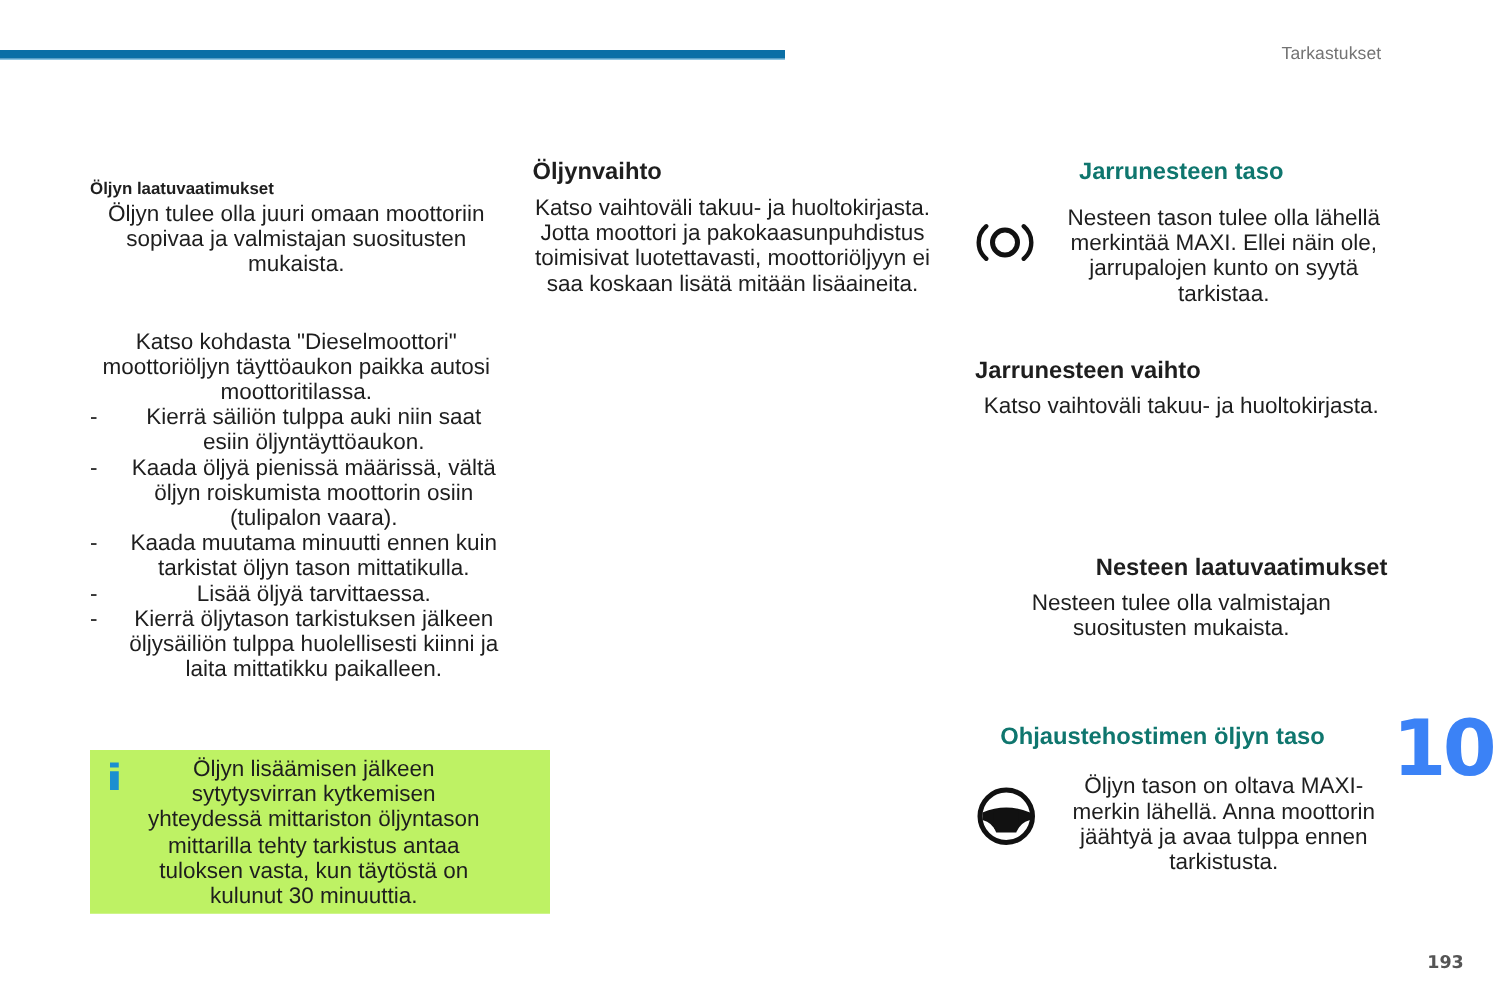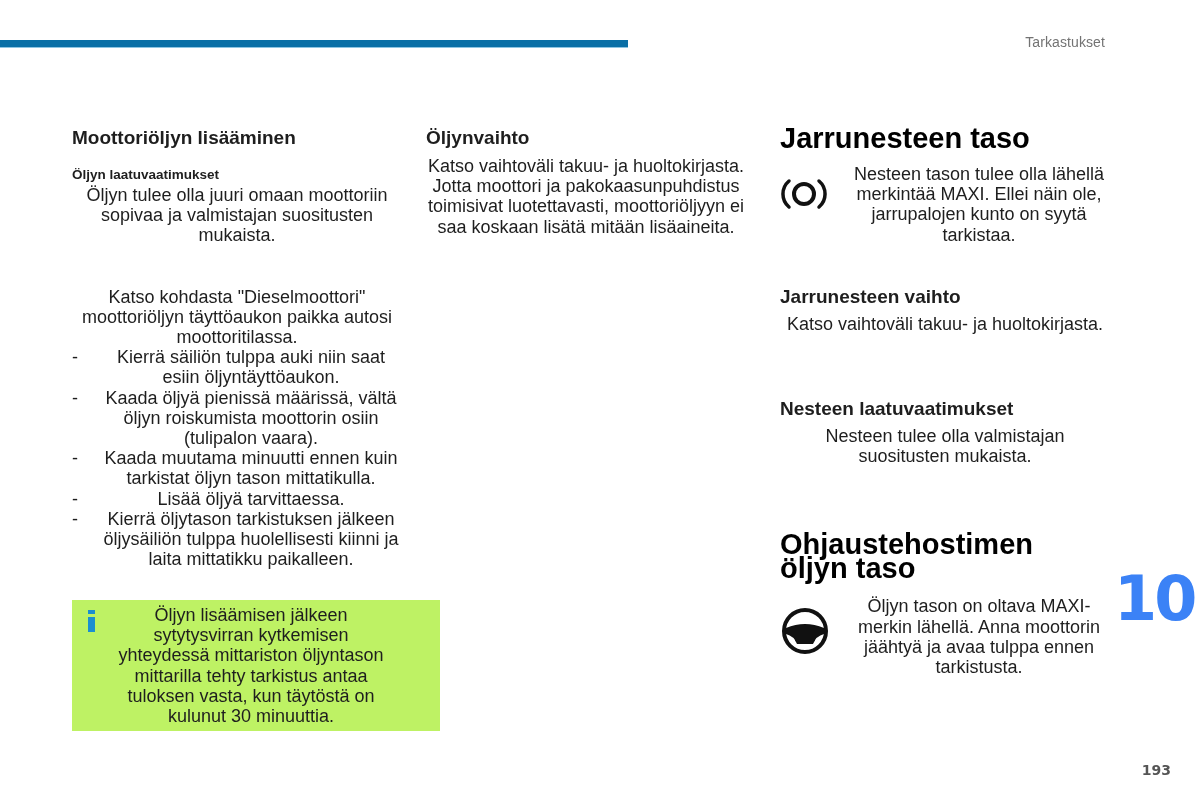--- a/index.html
+++ b/index.html
@@ -22,21 +22,21 @@
     }
     .col { position: absolute; }
     .col1 { left: 72px; top: 126px; width: 330px; }
     .col2 { left: 426px; top: 126px; width: 320px; }
     .col3 { left: 780px; top: 126px; width: 330px; }
 
     h2.sec {
       margin: 0; font-size: 19px; font-weight: bold; color: #1e1e1e; line-height: 24px;
     }
     h2.big {
-      margin: 0; font-size: 29px; font-weight: bold; color: #000000; line-height: 24px;
+      margin: 0; font-size: 19px; font-weight: bold; color: #0f766e; line-height: 24px; text-align: center;
     }
     h3.sub {
       margin: 0; font-size: 13.5px; font-weight: bold; line-height: 20px;
     }
     p, li { font-size: 18px; line-height: 20.2px; margin: 0; text-align: center; }
 
     .list { list-style: none; padding: 0; margin: 0; }
     .list li { position: relative; padding-left: 28px; }
     .list li .dash { position: absolute; left: 0; top: 0; }
 
@@ -66,21 +66,20 @@
       font-family: "DejaVu Sans", sans-serif;
     }
   </style>
 </head>
 <body>
 
 <div class="top-bar"></div>
 <div class="chapter-label">Tarkastukset</div>
 
 <div class="col col1">
-  <h2 class="sec">Moottoriöljyn lisääminen</h2>
   <h3 class="sub" style="margin-top:15px;">Öljyn laatuvaatimukset</h3>
   <p>Öljyn tulee olla juuri omaan moottoriin sopivaa ja valmistajan suositusten mukaista.</p>
   <p style="margin-top:41px;">Katso kohdasta "Dieselmoottori" moottoriöljyn täyttöaukon paikka autosi moottoritilassa.</p>
   <ul class="list">
     <li><span class="dash">-</span><span>Kierrä säiliön tulppa auki niin saat esiin öljyntäyttöaukon.</span></li>
     <li><span class="dash">-</span><span>Kaada öljyä pienissä määrissä, vältä öljyn roiskumista moottorin osiin (tulipalon vaara).</span></li>
     <li><span class="dash">-</span><span>Kaada muutama minuutti ennen kuin tarkistat öljyn tason mittatikulla.</span></li>
     <li><span class="dash">-</span><span>Lisää öljyä tarvittaessa.</span></li>
     <li><span class="dash">-</span><span>Kierrä öljytason tarkistuksen jälkeen öljysäiliön tulppa huolellisesti kiinni ja laita mittatikku paikalleen.</span></li>
   </ul>
@@ -108,21 +107,21 @@
         <path d="M9 5 A17 17 0 0 0 9 31" fill="none" stroke="#111" stroke-width="3.5" stroke-linecap="round"></path>
         <path d="M39 5 A17 17 0 0 1 39 31" fill="none" stroke="#111" stroke-width="3.5" stroke-linecap="round"></path>
       </svg>
     </span>
     <p class="txt">Nesteen tason tulee olla lähellä merkintää MAXI. Ellei näin ole, jarrupalojen kunto on syytä tarkistaa.</p>
   </div>
 
   <h2 class="sec" style="margin-top:40px;">Jarrunesteen vaihto</h2>
   <p style="margin-top:5px;">Katso vaihtoväli takuu- ja huoltokirjasta.</p>
 
-  <h2 class="sec" style="margin-top:63px;">Nesteen laatuvaatimukset</h2>
+  <h2 class="sec" style="margin-top:109px;text-align:right;">Nesteen laatuvaatimukset</h2>
   <p style="margin-top:5px;">Nesteen tulee olla valmistajan suositusten mukaista.</p>
 
   <h2 class="big" style="margin-top:66px; width:300px;">Ohjaustehostimen öljyn taso</h2>
   <div class="icon-row" style="margin-top:16px;">
     <span class="icon" style="top:10px;">
       <svg width="50" height="50" viewBox="0 0 50 50">
         <circle cx="25" cy="25" r="21" fill="none" stroke="#111" stroke-width="4"></circle>
         <path d="M6 22 Q25 14 44 22 L44 28 Q36 30 33 38 L17 38 Q14 30 6 28 Z" fill="#111"></path>
         <rect x="15" y="20" width="20" height="16" rx="3" fill="#111"></rect>
       </svg>

